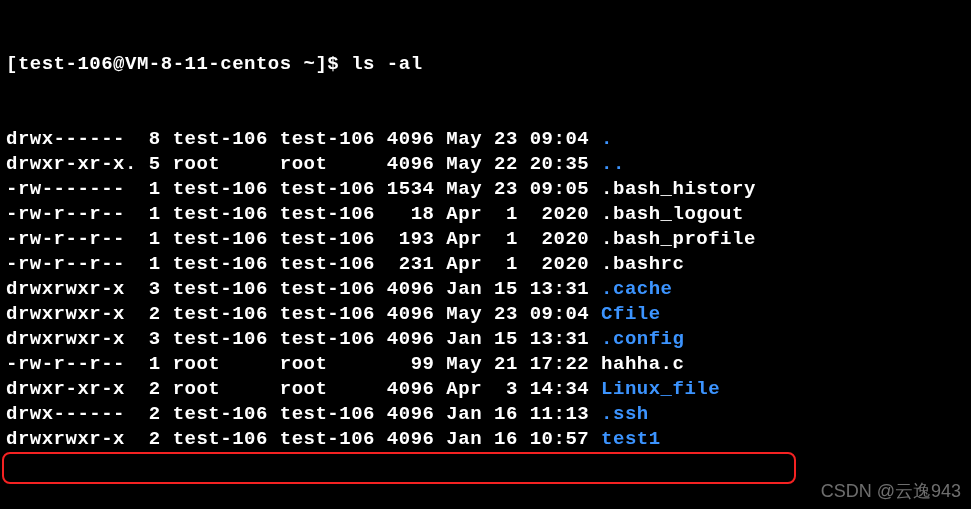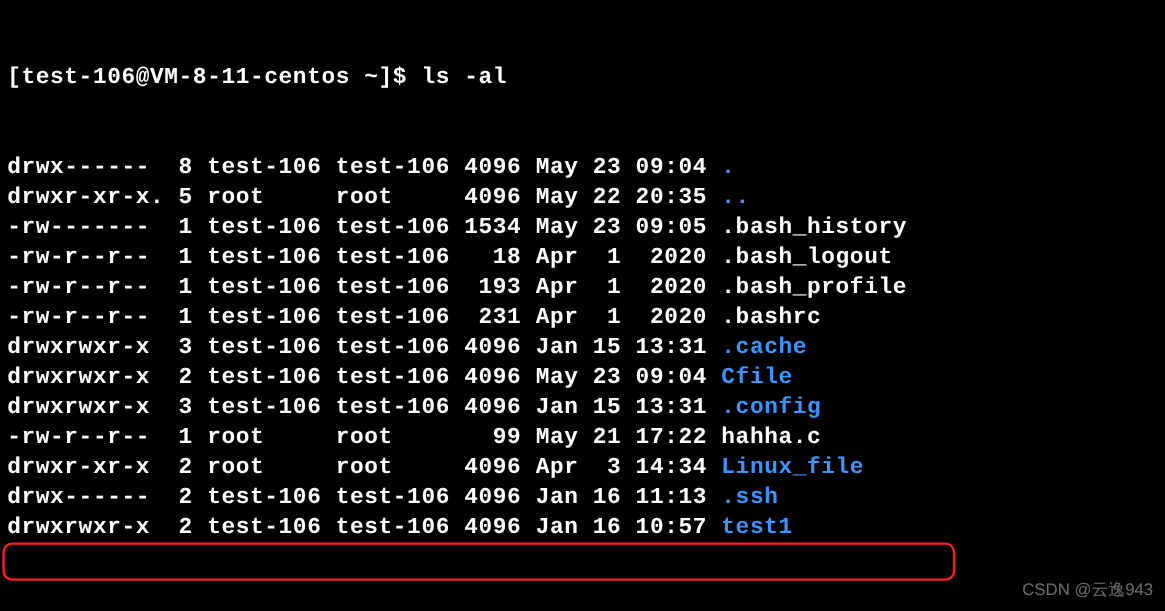--- a/index.html
+++ b/index.html
@@ -38,21 +38,21 @@
     border: 2.5px solid #f52222;
     border-radius: 8px;
     pointer-events: none;
   }
   .watermark {
     position: absolute;
     right: 10px;
     bottom: 5px;
     color: rgba(200,200,200,0.55);
     font-family: Arial, sans-serif;
-    font-size: 14px;
+    font-size: 18px;
     font-weight: normal;
     letter-spacing: 0;
   }
 </style>
 </head>
 <body>
 
 <div class="terminal">
   <div class="row"><span>[test-106@VM-8-11-centos ~]$ </span><span>ls -al</span></div>
   <div id="listing"><div class="row"><span>drwx------  8 test-106 test-106 4096 May 23 09:04 </span><span class="dir-blue">.</span></div><div class="row"><span>drwxr-xr-x. 5 root     root     4096 May 22 20:35 </span><span class="dir-blue">..</span></div><div class="row"><span>-rw-------  1 test-106 test-106 1534 May 23 09:05 </span><span>.bash_history</span></div><div class="row"><span>-rw-r--r--  1 test-106 test-106   18 Apr  1  2020 </span><span>.bash_logout</span></div><div class="row"><span>-rw-r--r--  1 test-106 test-106  193 Apr  1  2020 </span><span>.bash_profile</span></div><div class="row"><span>-rw-r--r--  1 test-106 test-106  231 Apr  1  2020 </span><span>.bashrc</span></div><div class="row"><span>drwxrwxr-x  3 test-106 test-106 4096 Jan 15 13:31 </span><span class="dir-blue">.cache</span></div><div class="row"><span>drwxrwxr-x  2 test-106 test-106 4096 May 23 09:04 </span><span class="dir-blue">Cfile</span></div><div class="row"><span>drwxrwxr-x  3 test-106 test-106 4096 Jan 15 13:31 </span><span class="dir-blue">.config</span></div><div class="row"><span>-rw-r--r--  1 root     root       99 May 21 17:22 </span><span>hahha.c</span></div><div class="row"><span>drwxr-xr-x  2 root     root     4096 Apr  3 14:34 </span><span class="dir-blue">Linux_file</span></div><div class="row"><span>drwx------  2 test-106 test-106 4096 Jan 16 11:13 </span><span class="dir-blue">.ssh</span></div><div class="row"><span>drwxrwxr-x  2 test-106 test-106 4096 Jan 16 10:57 </span><span class="dir-blue">test1</span></div></div>

